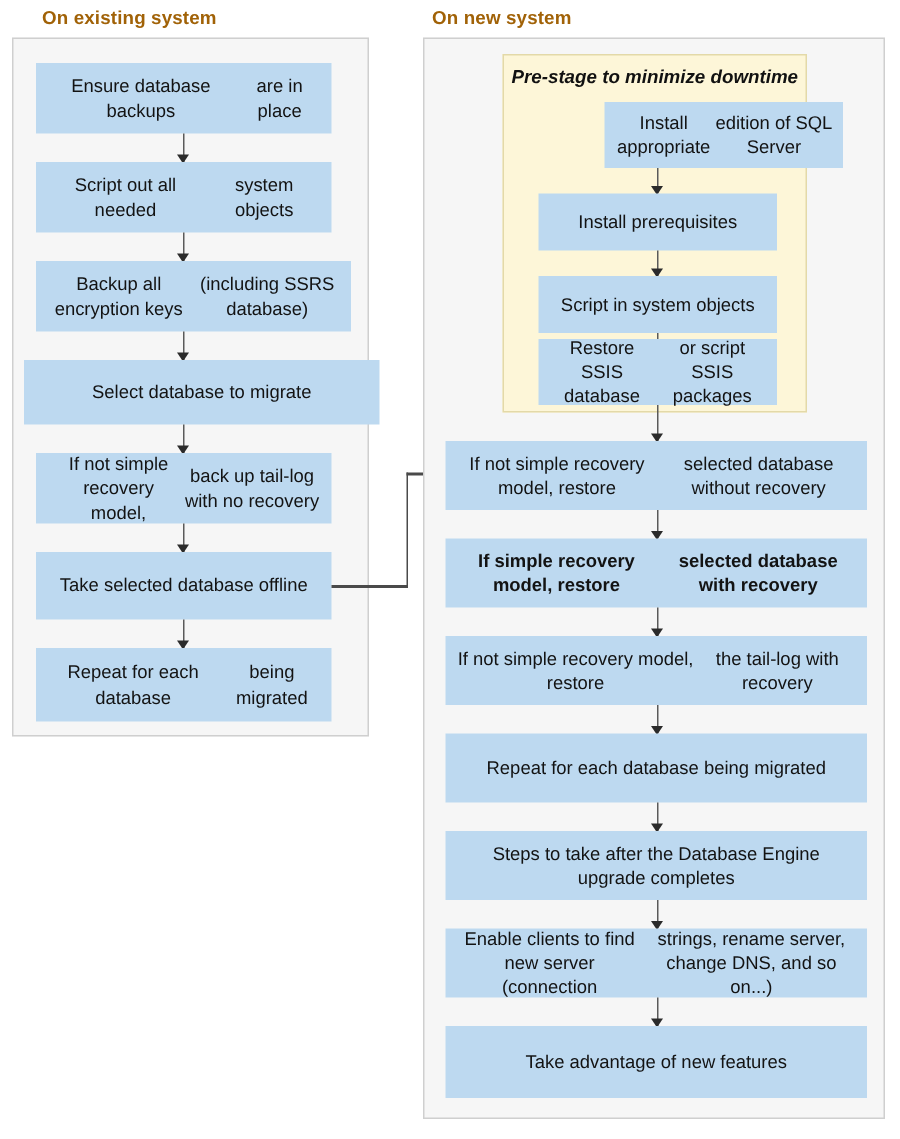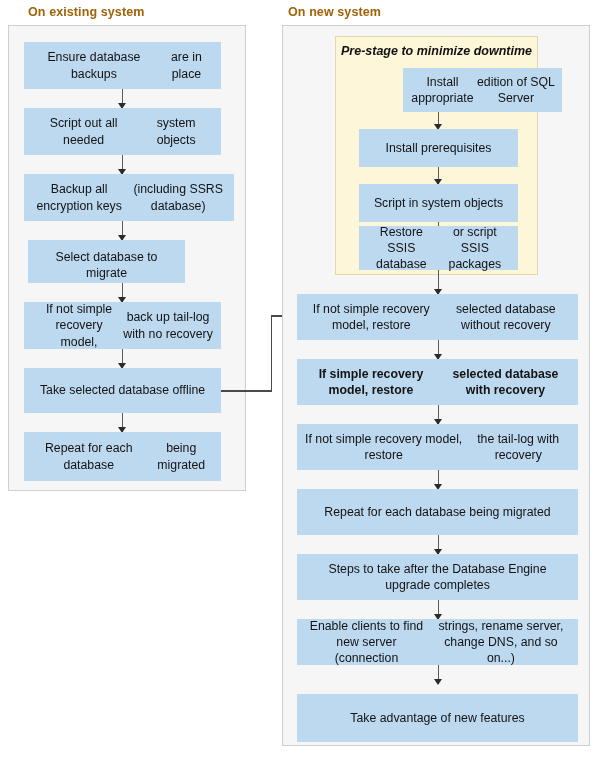--- a/index.html
+++ b/index.html
@@ -123,21 +123,21 @@
   <span>system objects</span>
 </div>
 <div class="arrow-v" style="left:121.7px; top:155px; height:19px;"></div>
 
 <div class="node" style="left:24px; top:174px; width:210px; height:47px;">
   <span>Backup all encryption keys</span>
   <span>(including SSRS database)</span>
 </div>
 <div class="arrow-v" style="left:121.7px; top:221px; height:19px;"></div>
 
-<div class="node" style="left:28px; top:240px; width:157px; height:43px;align-items:flex-end;">
+<div class="node" style="left:16px; top:240px; width:237px; height:43px;">
   <span>Select database to migrate</span>
 </div>
 <div class="arrow-v" style="left:121.7px; top:283px; height:19px;"></div>
 
 <div class="node" style="left:24px; top:302px; width:197px; height:47px;padding-left:13px;">
   <span>If not simple recovery model,</span>
   <span>back up tail-log with no recovery</span>
 </div>
 <div class="arrow-v" style="left:121.7px; top:349px; height:19px;"></div>
 
@@ -214,15 +214,15 @@
   <span>upgrade completes</span>
 </div>
 <div class="arrow-v" style="left:437.7px; top:600px; height:19px;"></div>
 
 <div class="node" style="left:297px; top:619px; width:281px; height:46px;">
   <span>Enable clients to find new server (connection</span>
   <span>strings, rename server, change DNS, and so on...)</span>
 </div>
 <div class="arrow-v" style="left:437.7px; top:665px; height:19px;"></div>
 
-<div class="node" style="left:297px; top:684px; width:281px; height:48px;margin-top:10px;">
+<div class="node" style="left:297px; top:684px; width:281px; height:48px;">
   <span>Take advantage of new features</span>
 </div>
 
 </body></html>

